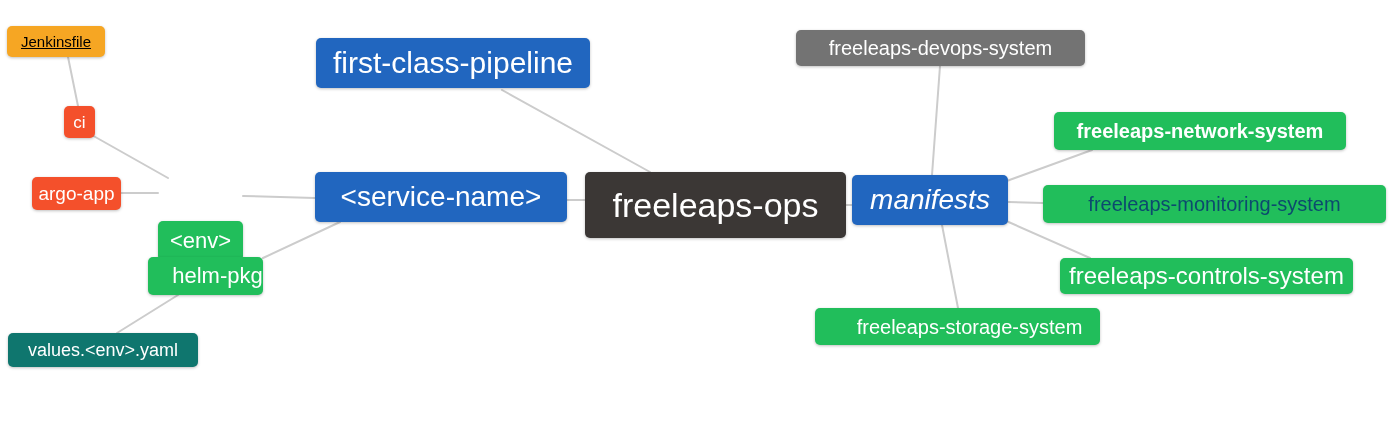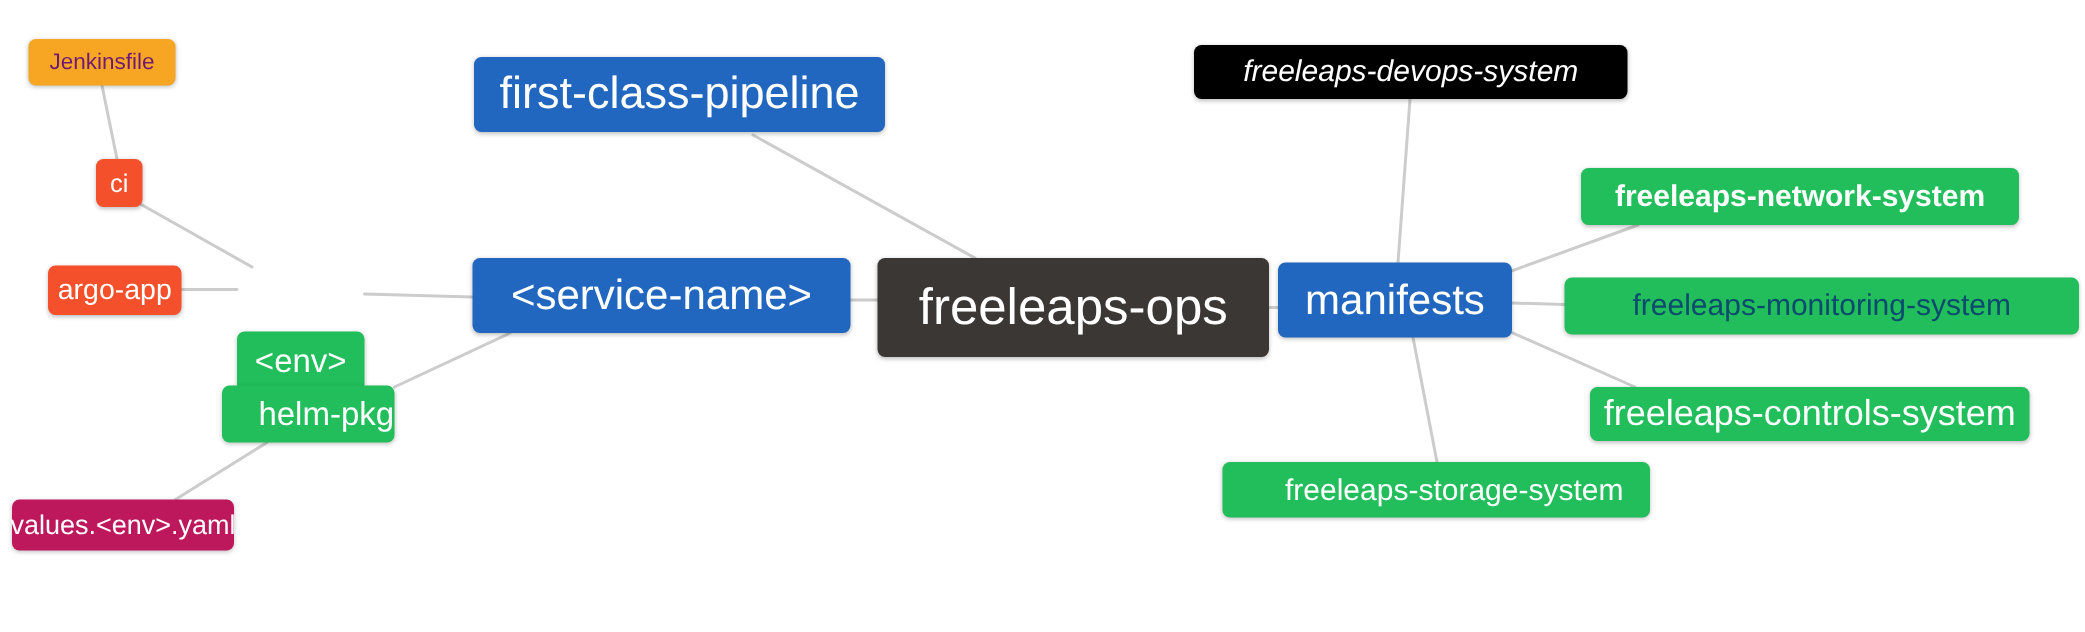--- a/index.html
+++ b/index.html
@@ -53,28 +53,28 @@
       <line x1="178" y1="295" x2="117" y2="333" stroke="#cccccc" stroke-width="2" stroke-linecap="round"></line>
       <line x1="502" y1="90" x2="650" y2="172" stroke="#cccccc" stroke-width="2" stroke-linecap="round"></line>
       <line x1="567" y1="200" x2="585" y2="200" stroke="#cccccc" stroke-width="2" stroke-linecap="round"></line>
       <line x1="846" y1="205" x2="852" y2="205" stroke="#cccccc" stroke-width="2" stroke-linecap="round"></line>
       <line x1="932" y1="175" x2="940" y2="66" stroke="#cccccc" stroke-width="2" stroke-linecap="round"></line>
       <line x1="1004" y1="182" x2="1092" y2="150" stroke="#cccccc" stroke-width="2" stroke-linecap="round"></line>
       <line x1="1008" y1="202" x2="1043" y2="203" stroke="#cccccc" stroke-width="2" stroke-linecap="round"></line>
       <line x1="1004" y1="220" x2="1090" y2="258" stroke="#cccccc" stroke-width="2" stroke-linecap="round"></line>
       <line x1="942" y1="225" x2="958" y2="308" stroke="#cccccc" stroke-width="2" stroke-linecap="round"></line>
     </svg>
-    <div class="mindmap-node" style="left: 19px; top: 26px; width: 98px; height: 31px; font-size: 15px; background: rgb(246, 166, 35); color: #701a75;">Jenkinsfile</div>
+    <div class="mindmap-node" style="left: 7px; top: 26px; width: 98px; height: 31px; font-size: 15px; background: rgb(246, 166, 35); color: #000000; text-decoration: underline;">Jenkinsfile</div>
     <div class="mindmap-node" style="left: 64px; top: 106px; width: 31px; height: 32px; font-size: 17px; background: rgb(244, 80, 43); color: rgb(255, 255, 255);">ci</div>
     <div class="mindmap-node" style="left: 32px; top: 177px; width: 89px; height: 33px; font-size: 19px; background: rgb(244, 80, 43); color: rgb(255, 255, 255);">argo-app</div>
     <div class="mindmap-node" style="left: 158px; top: 176px; width: 85px; height: 40px; font-size: 22px; background: rgb(33, 190, 91); color: rgb(255, 255, 255); margin-top: 45px;">&lt;env&gt;</div>
     <div class="mindmap-node" style="left: 148px; top: 257px; width: 115px; height: 38px; font-size: 22px; background: rgb(33, 190, 91); color: rgb(255, 255, 255); padding-left: 24px;">helm-pkg</div>
-    <div class="mindmap-node" style="left: 8px; top: 333px; width: 148px; height: 34px; font-size: 18px; background: #be185d; color: rgb(255, 255, 255);">values.&lt;env&gt;.yaml</div>
+    <div class="mindmap-node" style="left: 8px; top: 333px; width: 190px; height: 34px; font-size: 18px; background: #0f766e; color: rgb(255, 255, 255);">values.&lt;env&gt;.yaml</div>
     <div class="mindmap-node" style="left: 316px; top: 38px; width: 274px; height: 50px; font-size: 30px; background: rgb(33, 102, 191); color: rgb(255, 255, 255);">first-class-pipeline</div>
     <div class="mindmap-node" style="left: 585px; top: 172px; width: 261px; height: 66px; font-size: 34px; background: rgb(59, 55, 53); color: rgb(255, 255, 255);">freeleaps-ops</div>
     <div class="mindmap-node" style="left: 315px; top: 172px; width: 252px; height: 50px; font-size: 28px; background: rgb(33, 102, 191); color: rgb(255, 255, 255);">&lt;service-name&gt;</div>
-    <div class="mindmap-node" style="left: 852px; top: 175px; width: 156px; height: 50px; font-size: 28px; background: rgb(33, 102, 191); color: rgb(255, 255, 255);">manifests</div>
-    <div class="mindmap-node" style="left: 796px; top: 30px; width: 289px; height: 36px; font-size: 20px; background: #000000; color: rgb(255, 255, 255); font-style: italic;">freeleaps-devops-system</div>
+    <div class="mindmap-node" style="left: 852px; top: 175px; width: 156px; height: 50px; font-size: 28px; background: rgb(33, 102, 191); color: rgb(255, 255, 255); font-style: italic;">manifests</div>
+    <div class="mindmap-node" style="left: 796px; top: 30px; width: 289px; height: 36px; font-size: 20px; background: #737373; color: rgb(255, 255, 255);">freeleaps-devops-system</div>
     <div class="mindmap-node" style="left: 1054px; top: 112px; width: 292px; height: 38px; font-size: 20px; background: rgb(33, 190, 91); color: rgb(255, 255, 255); font-weight: bold;">freeleaps-network-system</div>
     <div class="mindmap-node" style="left: 1043px; top: 185px; width: 343px; height: 38px; font-size: 20px; background: rgb(33, 190, 91); color: #0c4a6e;">freeleaps-monitoring-system</div>
     <div class="mindmap-node" style="left: 1060px; top: 258px; width: 293px; height: 36px; font-size: 24px; background: rgb(33, 190, 91); color: rgb(255, 255, 255);">freeleaps-controls-system</div>
     <div class="mindmap-node" style="left: 815px; top: 308px; width: 285px; height: 37px; font-size: 20px; background: rgb(33, 190, 91); color: rgb(255, 255, 255); padding-left: 24px;">freeleaps-storage-system</div>
   </div>
 
 </body></html>

